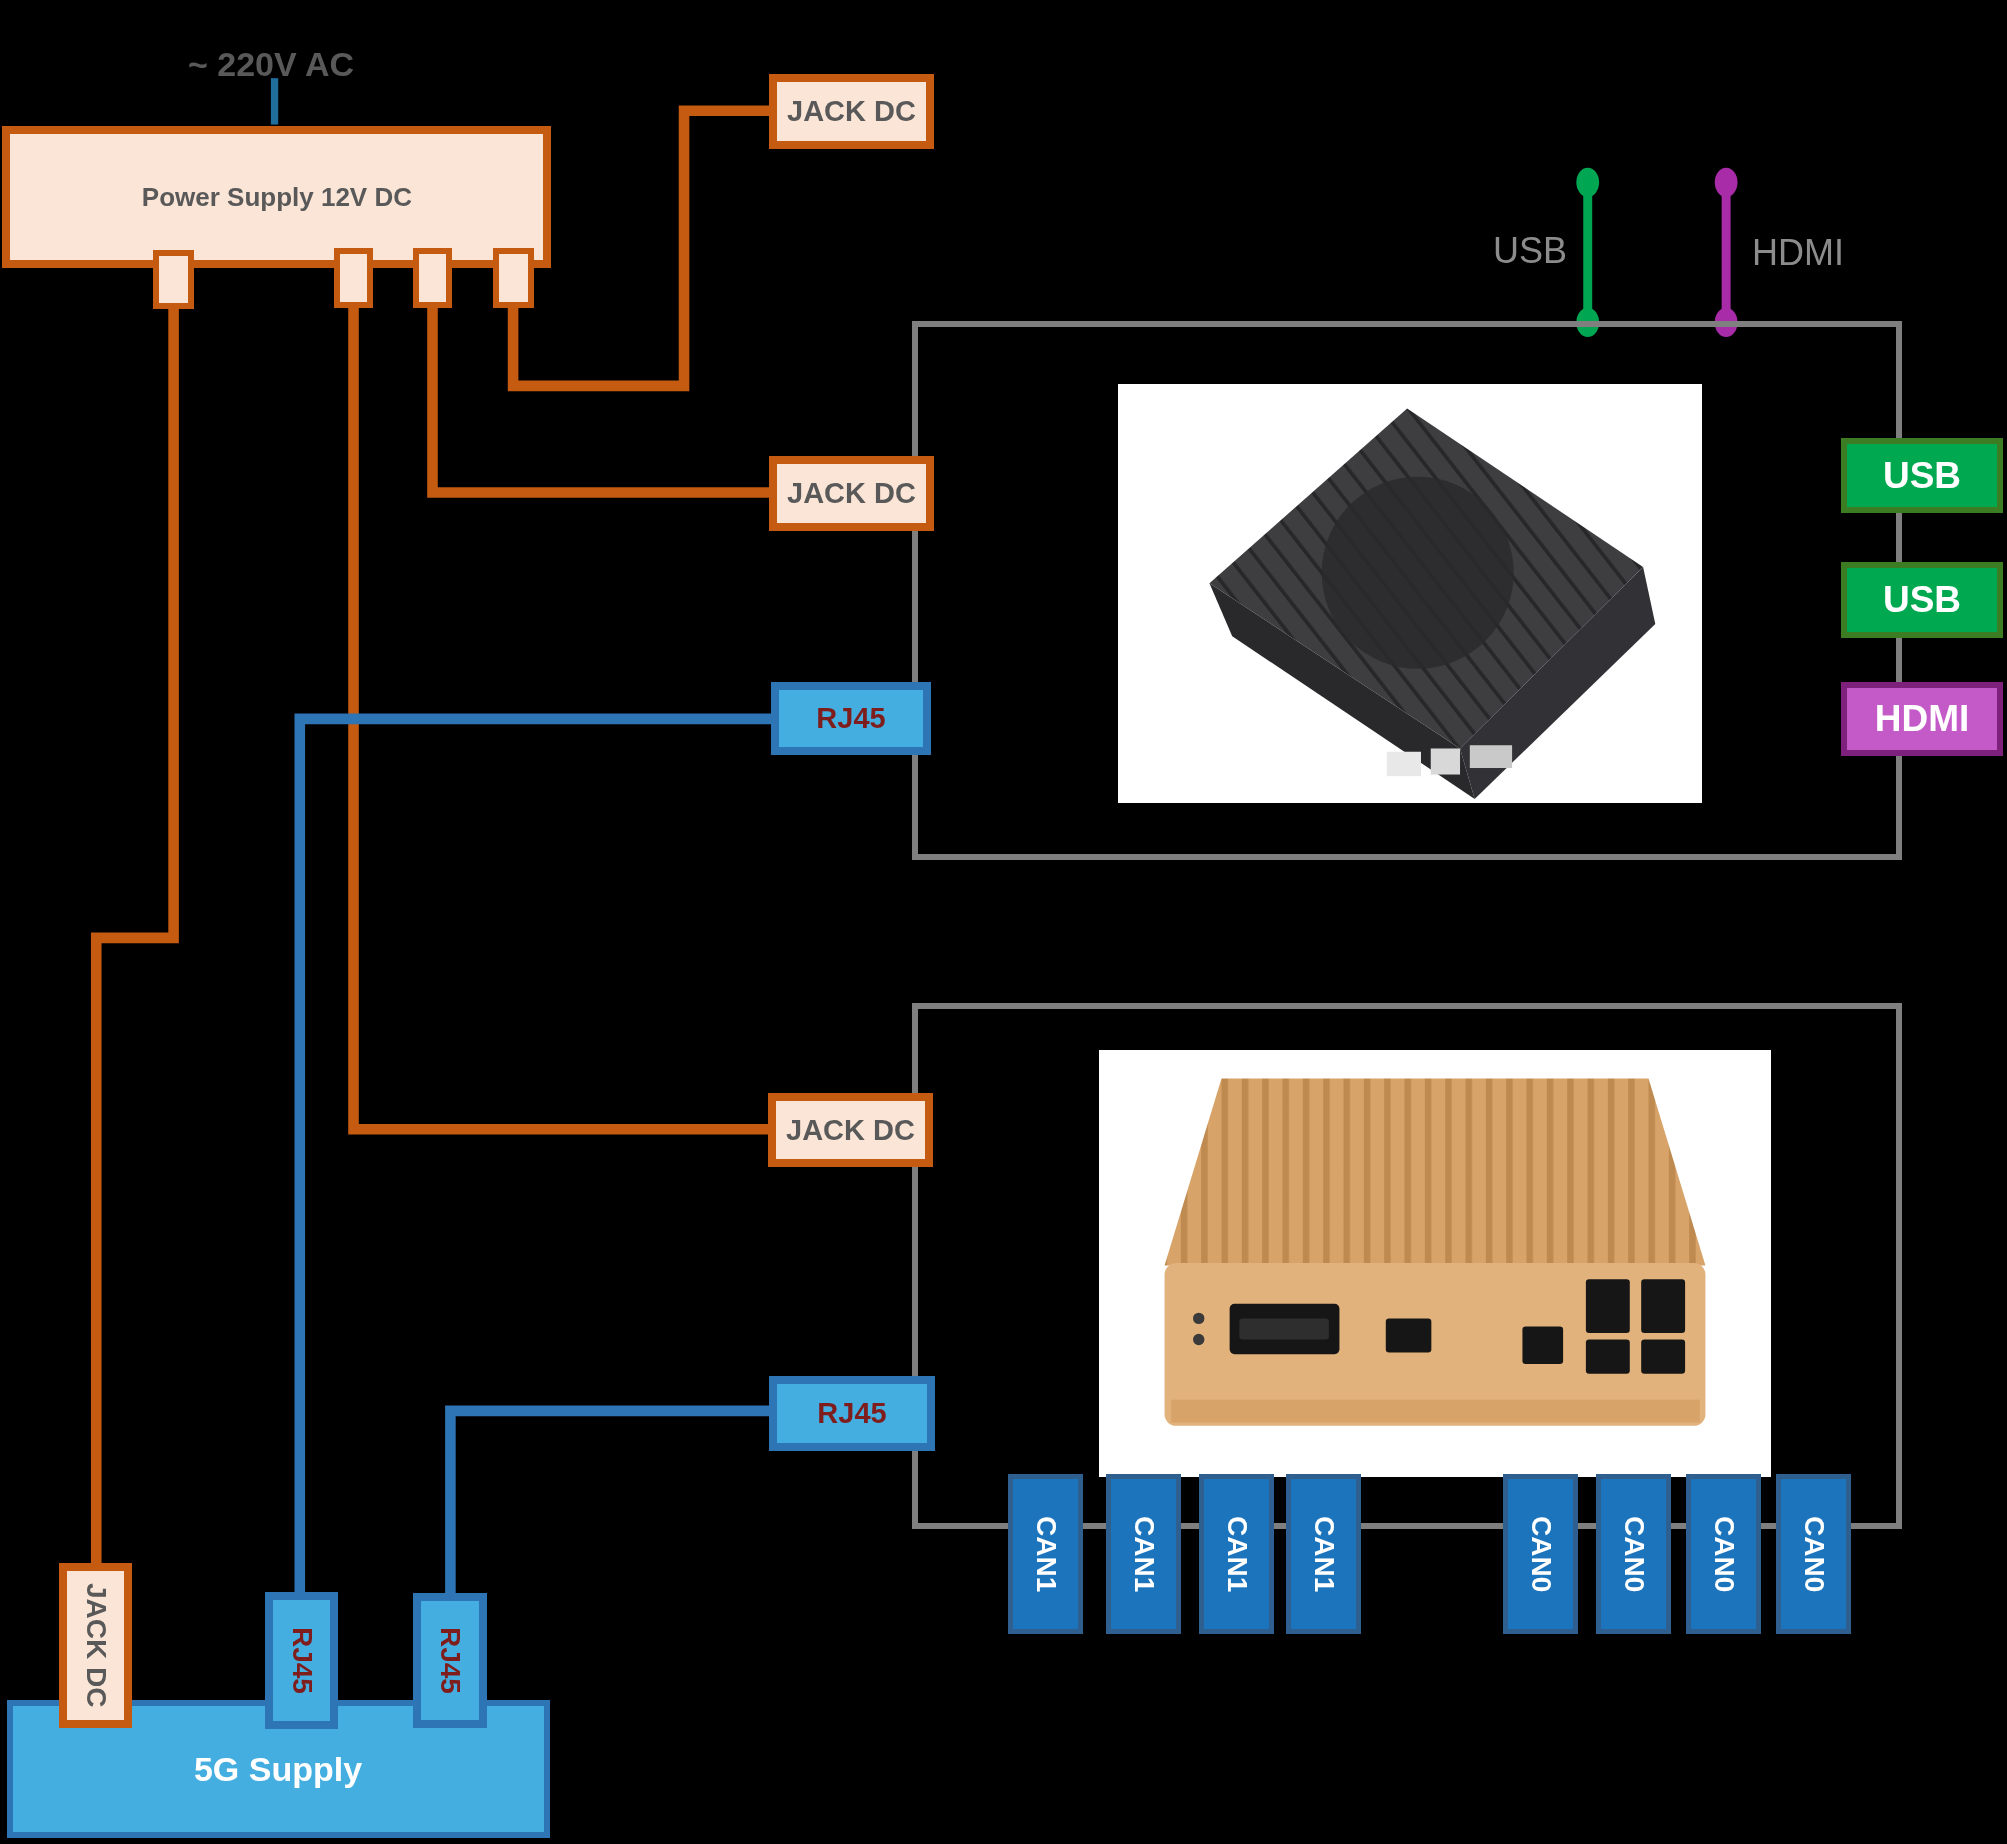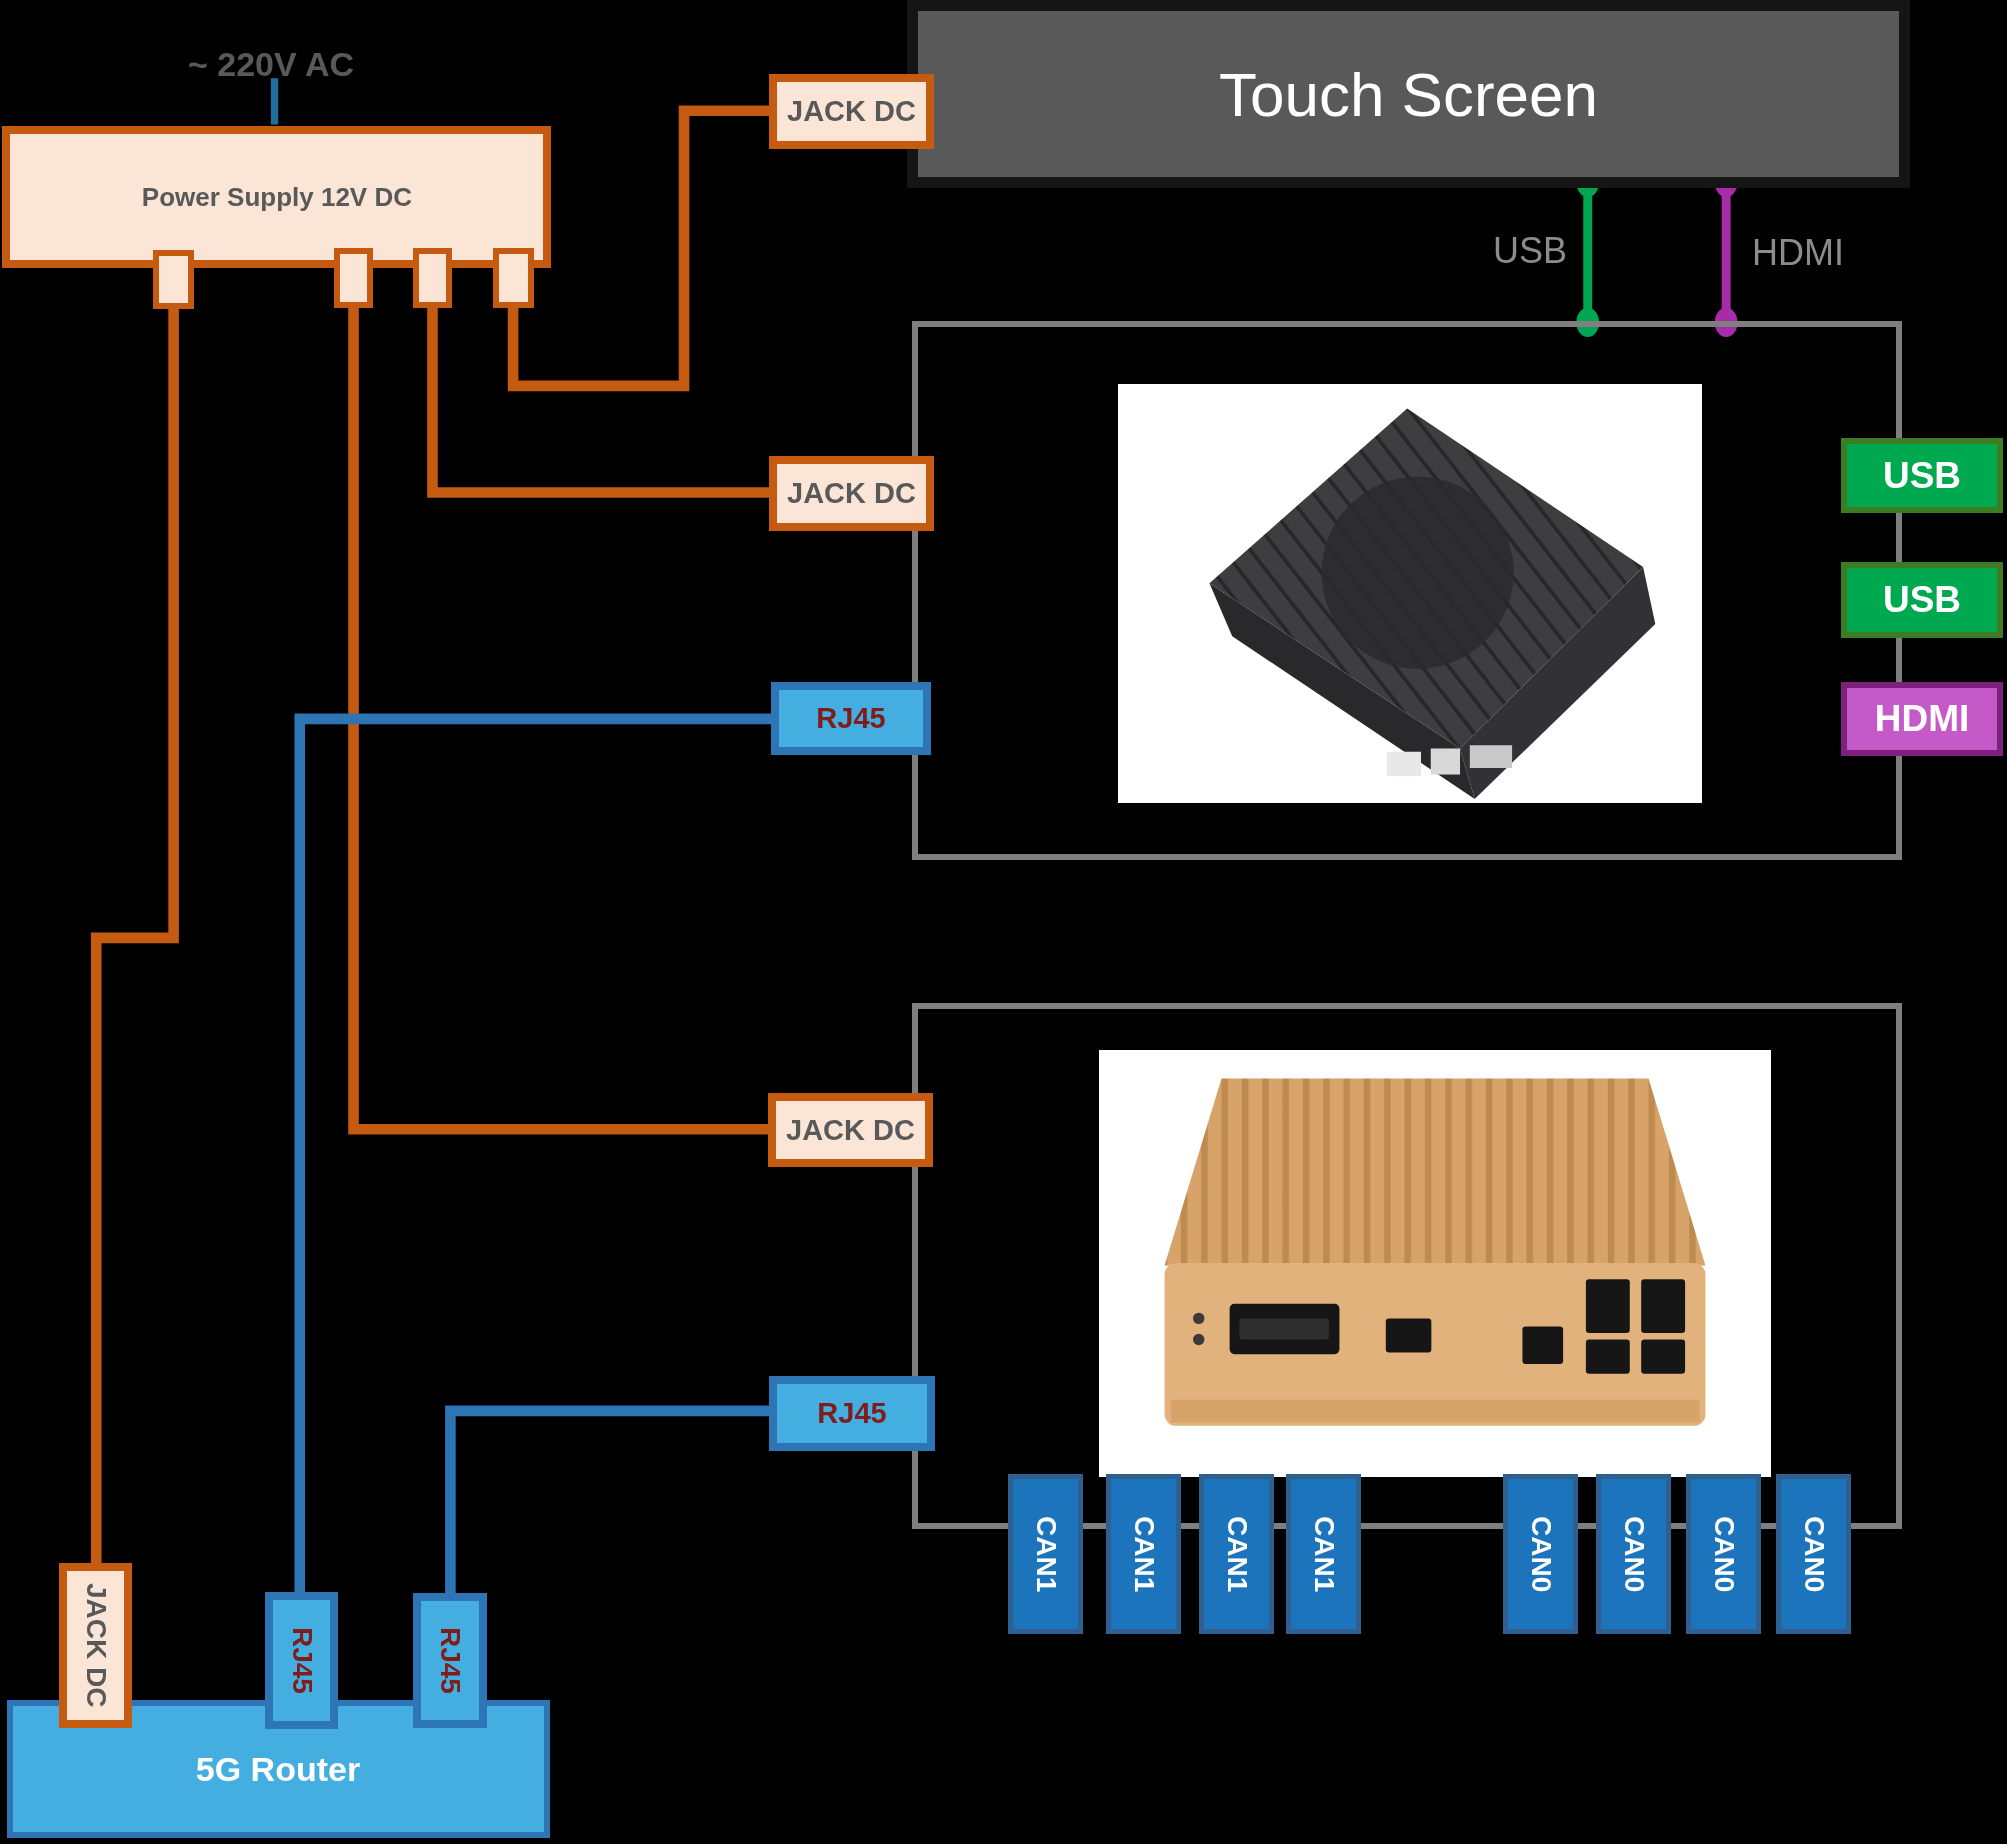--- a/index.html
+++ b/index.html
@@ -69,23 +69,20 @@
   <div class="ac-label">~ 220V AC</div>
 
   <div class="power-box">
     <span>Power Supply 12V DC</span>
   </div>
   <div class="stub" style="left:153px;top:250px;width:41px;height:59px;"></div>
   <div class="stub" style="left:334px;top:248px;width:39px;height:60px;"></div>
   <div class="stub" style="left:413px;top:248px;width:39px;height:60px;"></div>
   <div class="stub" style="left:493px;top:248px;width:41px;height:60px;"></div>
 
-  <div class="touch-screen">
-    <span>Touch Screen</span>
-  </div>
 
   <div class="txt-gray" style="left:1323px;top:230px;width:244px;text-align:right;">USB</div>
   <div class="txt-gray" style="left:1752px;top:232px;width:244px;">HDMI</div>
 
   <div class="device-frame" style="left:912px;top:321px;width:990px;height:539px;"></div>
 
   <div class="photo" style="left:1118px;top:384px;width:584px;height:419px;">
     <svg width="584" height="419" viewBox="0 0 717 515">
       <defs>
         <pattern id="finsJ" width="26" height="26" patternUnits="userSpaceOnUse" patternTransform="rotate(-38)">
@@ -179,21 +176,21 @@
       <span>CAN0</span>
     </div>
   <div class="can-box" style="left:1686px;top:1474px;width:75px;height:160px;">
       <span>CAN0</span>
     </div>
   <div class="can-box" style="left:1776px;top:1474px;width:75px;height:160px;">
       <span>CAN0</span>
     </div>
 
   <div class="router">
-    <span>5G Router</span>
+    <span>5G Supply</span>
   </div>
 
   <div class="cbox box-orange vtext" style="left:59px;top:1563px;width:73px;height:165px;font-size:28px;">
     <span>JACK DC</span>
   </div>
   <div class="cbox box-blue vtext" style="left:265px;top:1592px;width:73px;height:137px;font-size:28px;">
     <span>RJ45</span>
   </div>
   <div class="cbox box-blue vtext" style="left:413px;top:1593px;width:74px;height:135px;font-size:28px;">
     <span>RJ45</span>

